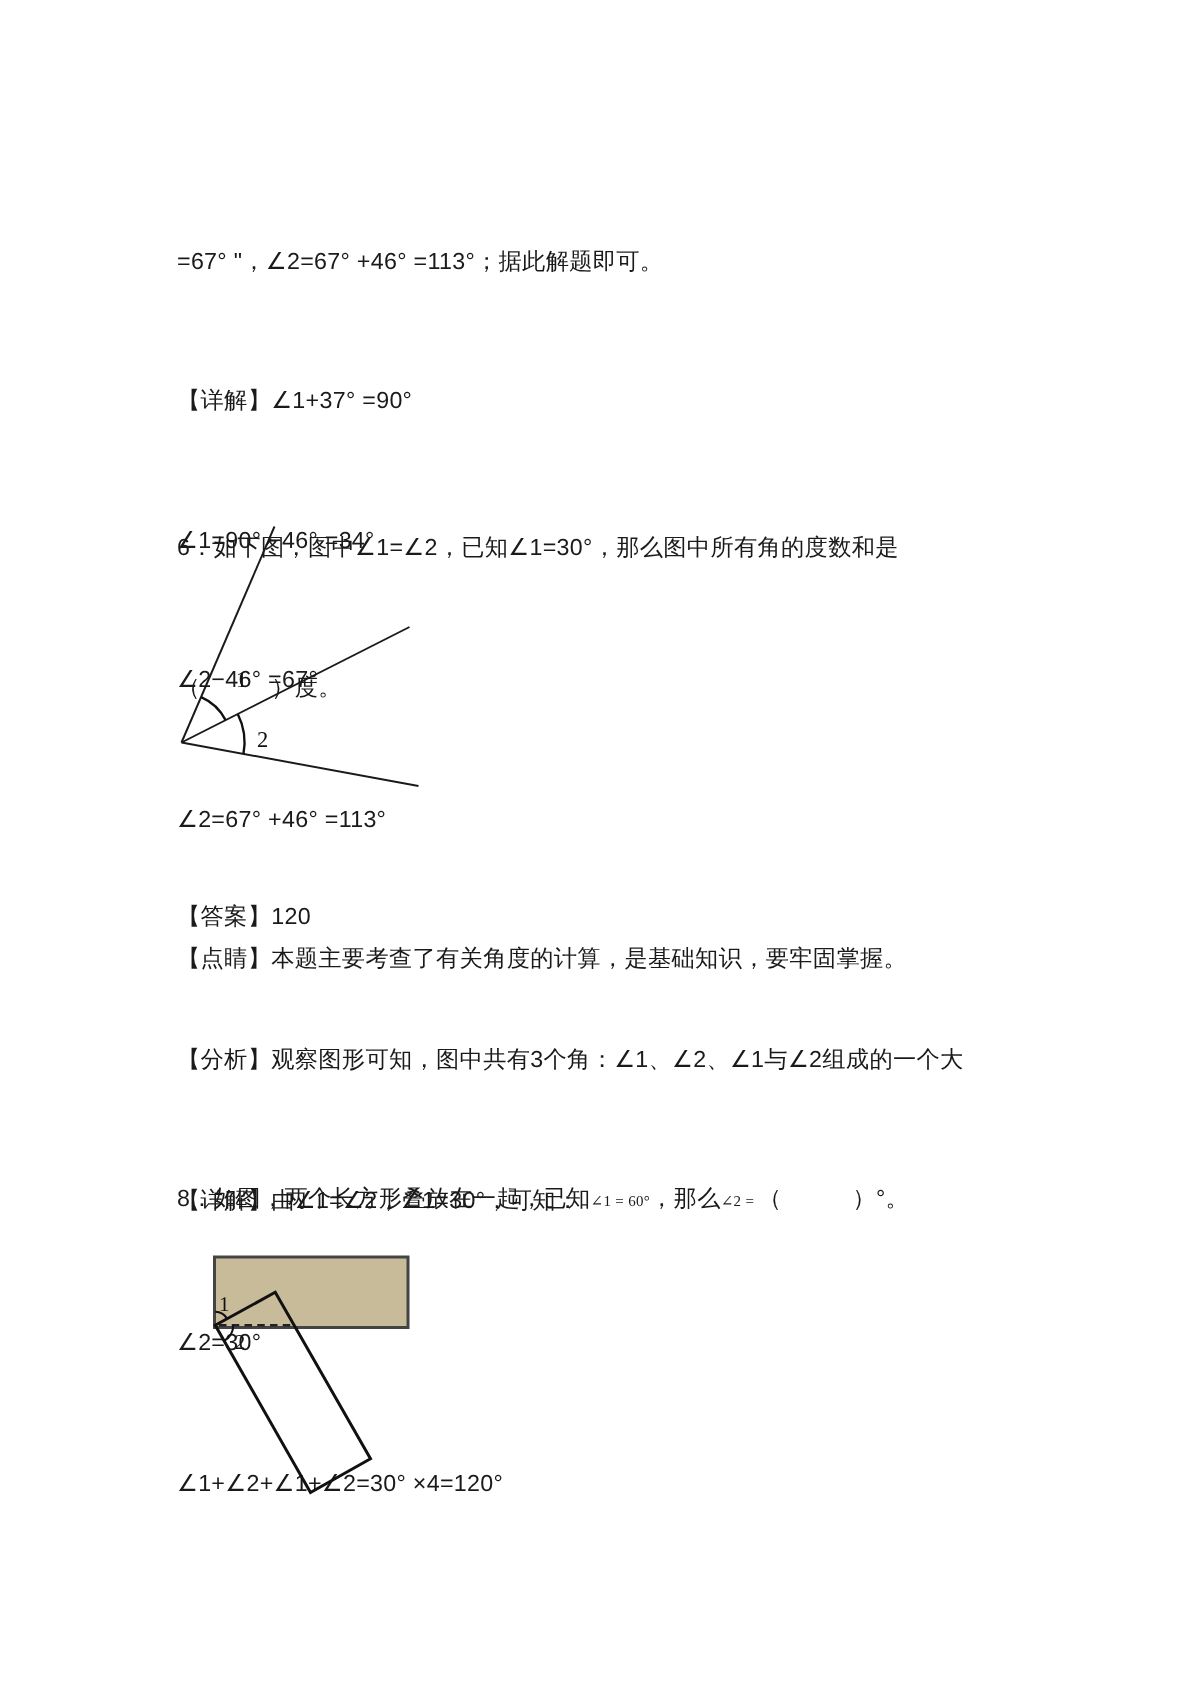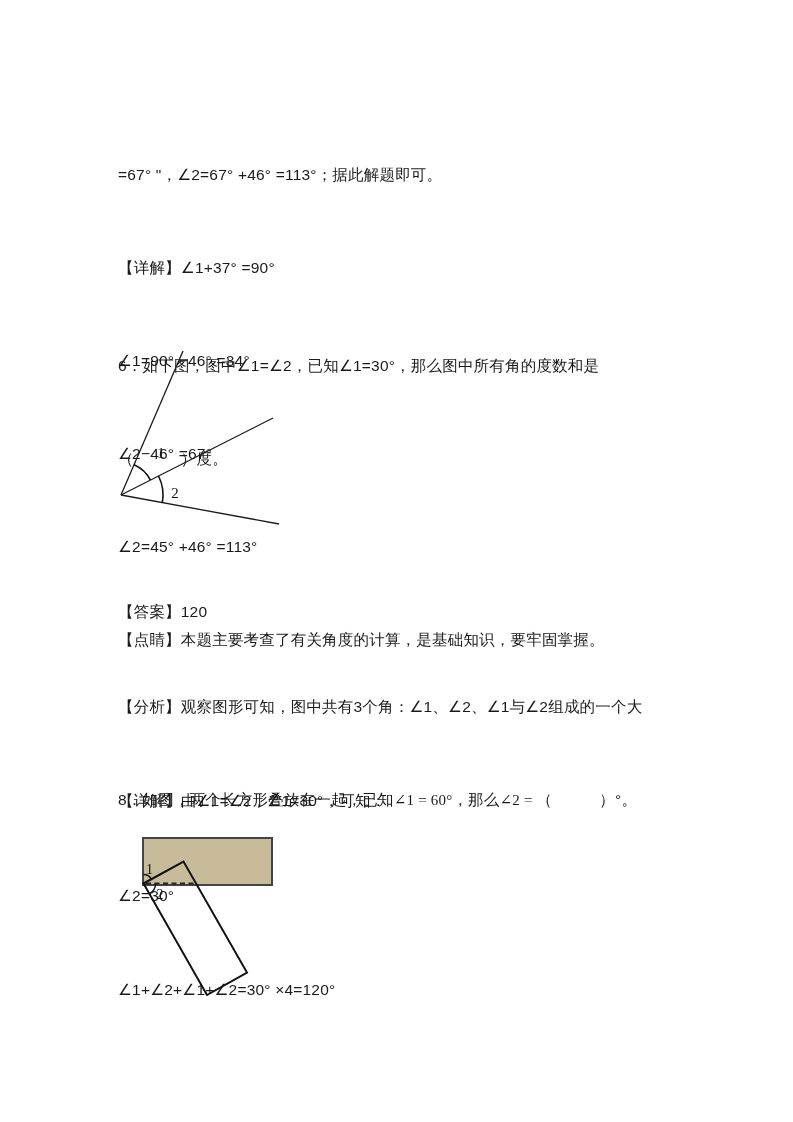--- a/index.html
+++ b/index.html
@@ -18,40 +18,40 @@
     left: 118px;
     width: 565px;
     font-size: 15.5px;
     line-height: 31px;
     letter-spacing: 0.2px;
     white-space: pre-wrap;
   }
   .tb.ans { line-height: 31.5px; }
   .math {
     font-family: "Liberation Serif", "DejaVu Serif", serif;
-    font-size: 15px;
+    font-size: 10px;
   }
   .fig { position: absolute; }
   .fig line, .fig path, .fig polygon { fill: none; }
   .figlabel {
     font-family: "Liberation Serif", "DejaVu Serif", serif;
     fill: #111111;
   }
 </style>
 </head>
 <body>
 
 <div class="page">
 
   <div class="tb" style="top:97px">
     <div>=67° "，∠2=67° +46° =113°；据此解题即可。</div>
     <div>【详解】∠1+37° =90°</div>
     <div>∠1=90° −46° =34°</div>
     <div>∠2−46° =67°</div>
-    <div>∠2=45° +46° =113°</div>
+    <div>∠2=67° +46° =113°</div>
     <div>【点睛】本题主要考查了有关角度的计算，是基础知识，要牢固掌握。</div>
   </div>
 
   <div class="tb" style="top:288px">
     <div>6．如下图，图中∠1=∠2，已知∠1=30°，那么图中所有角的度数和是</div>
     <div>（　　　）度。</div>
   </div>
 
   <svg class="fig" style="left:105px; top:344px" width="190" height="186" viewBox="0 0 190 186">
     <line x1="16" y1="151" x2="78" y2="7" stroke="#1a1a1a" stroke-width="1.3"></line>

